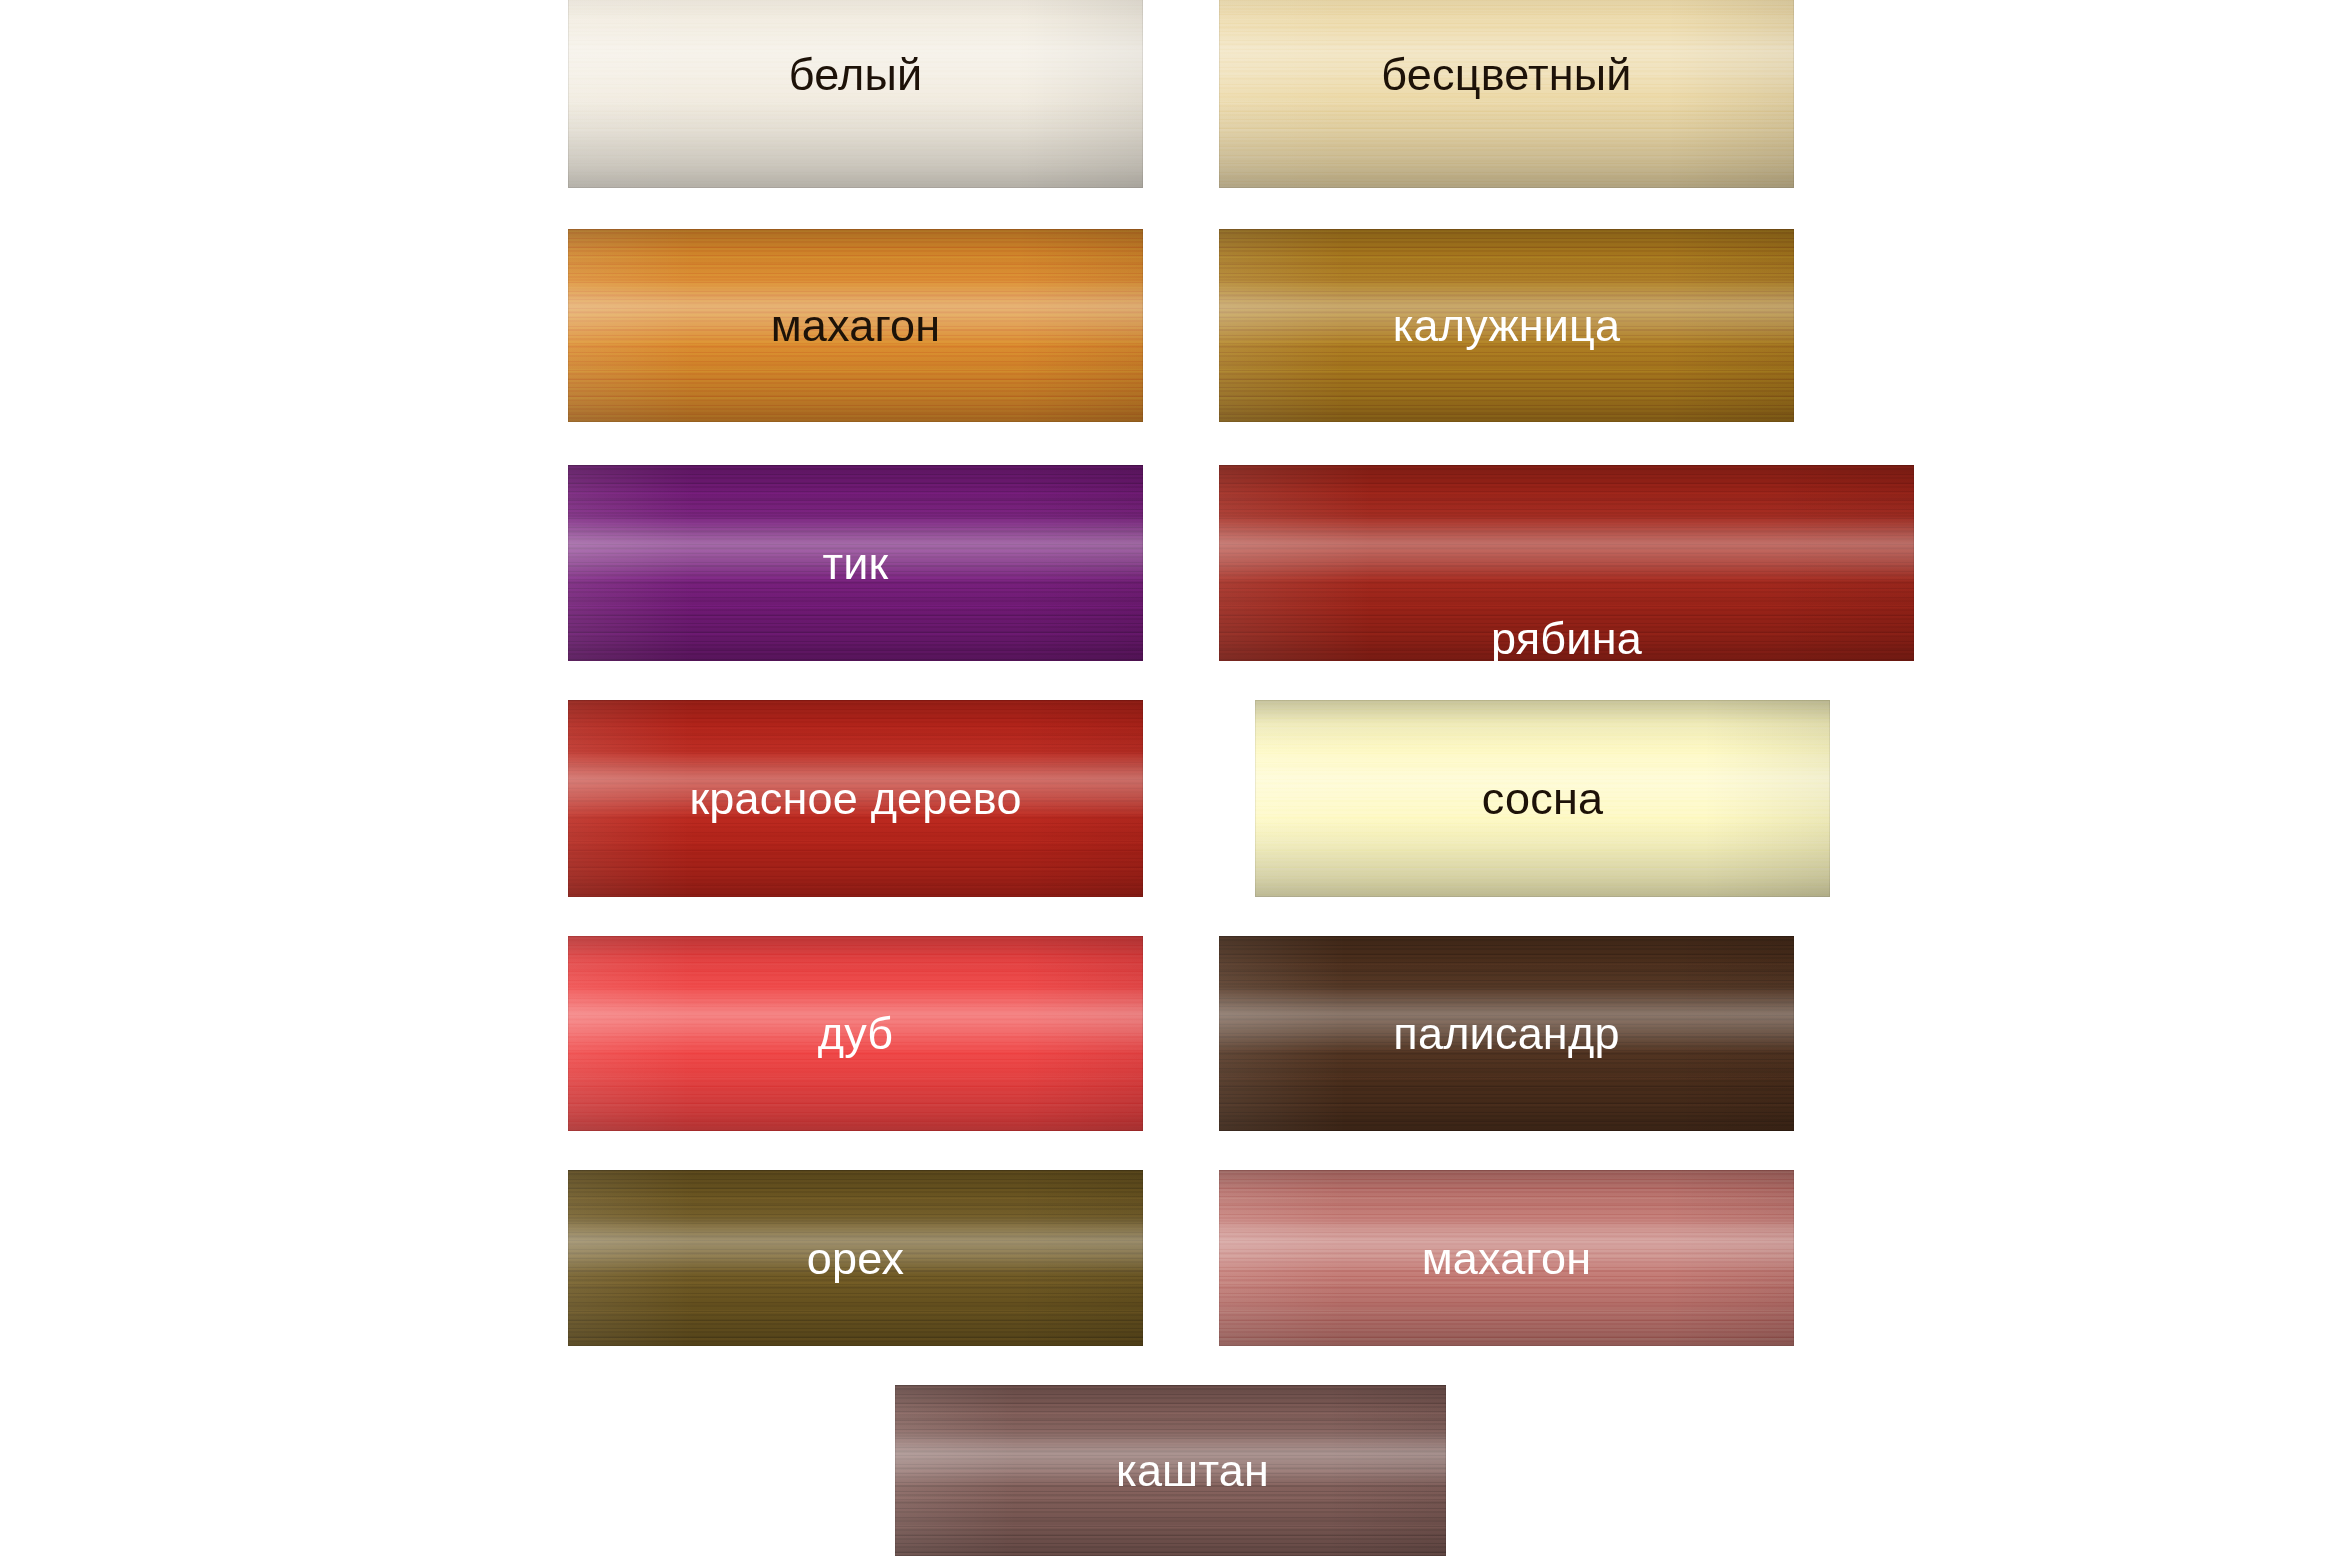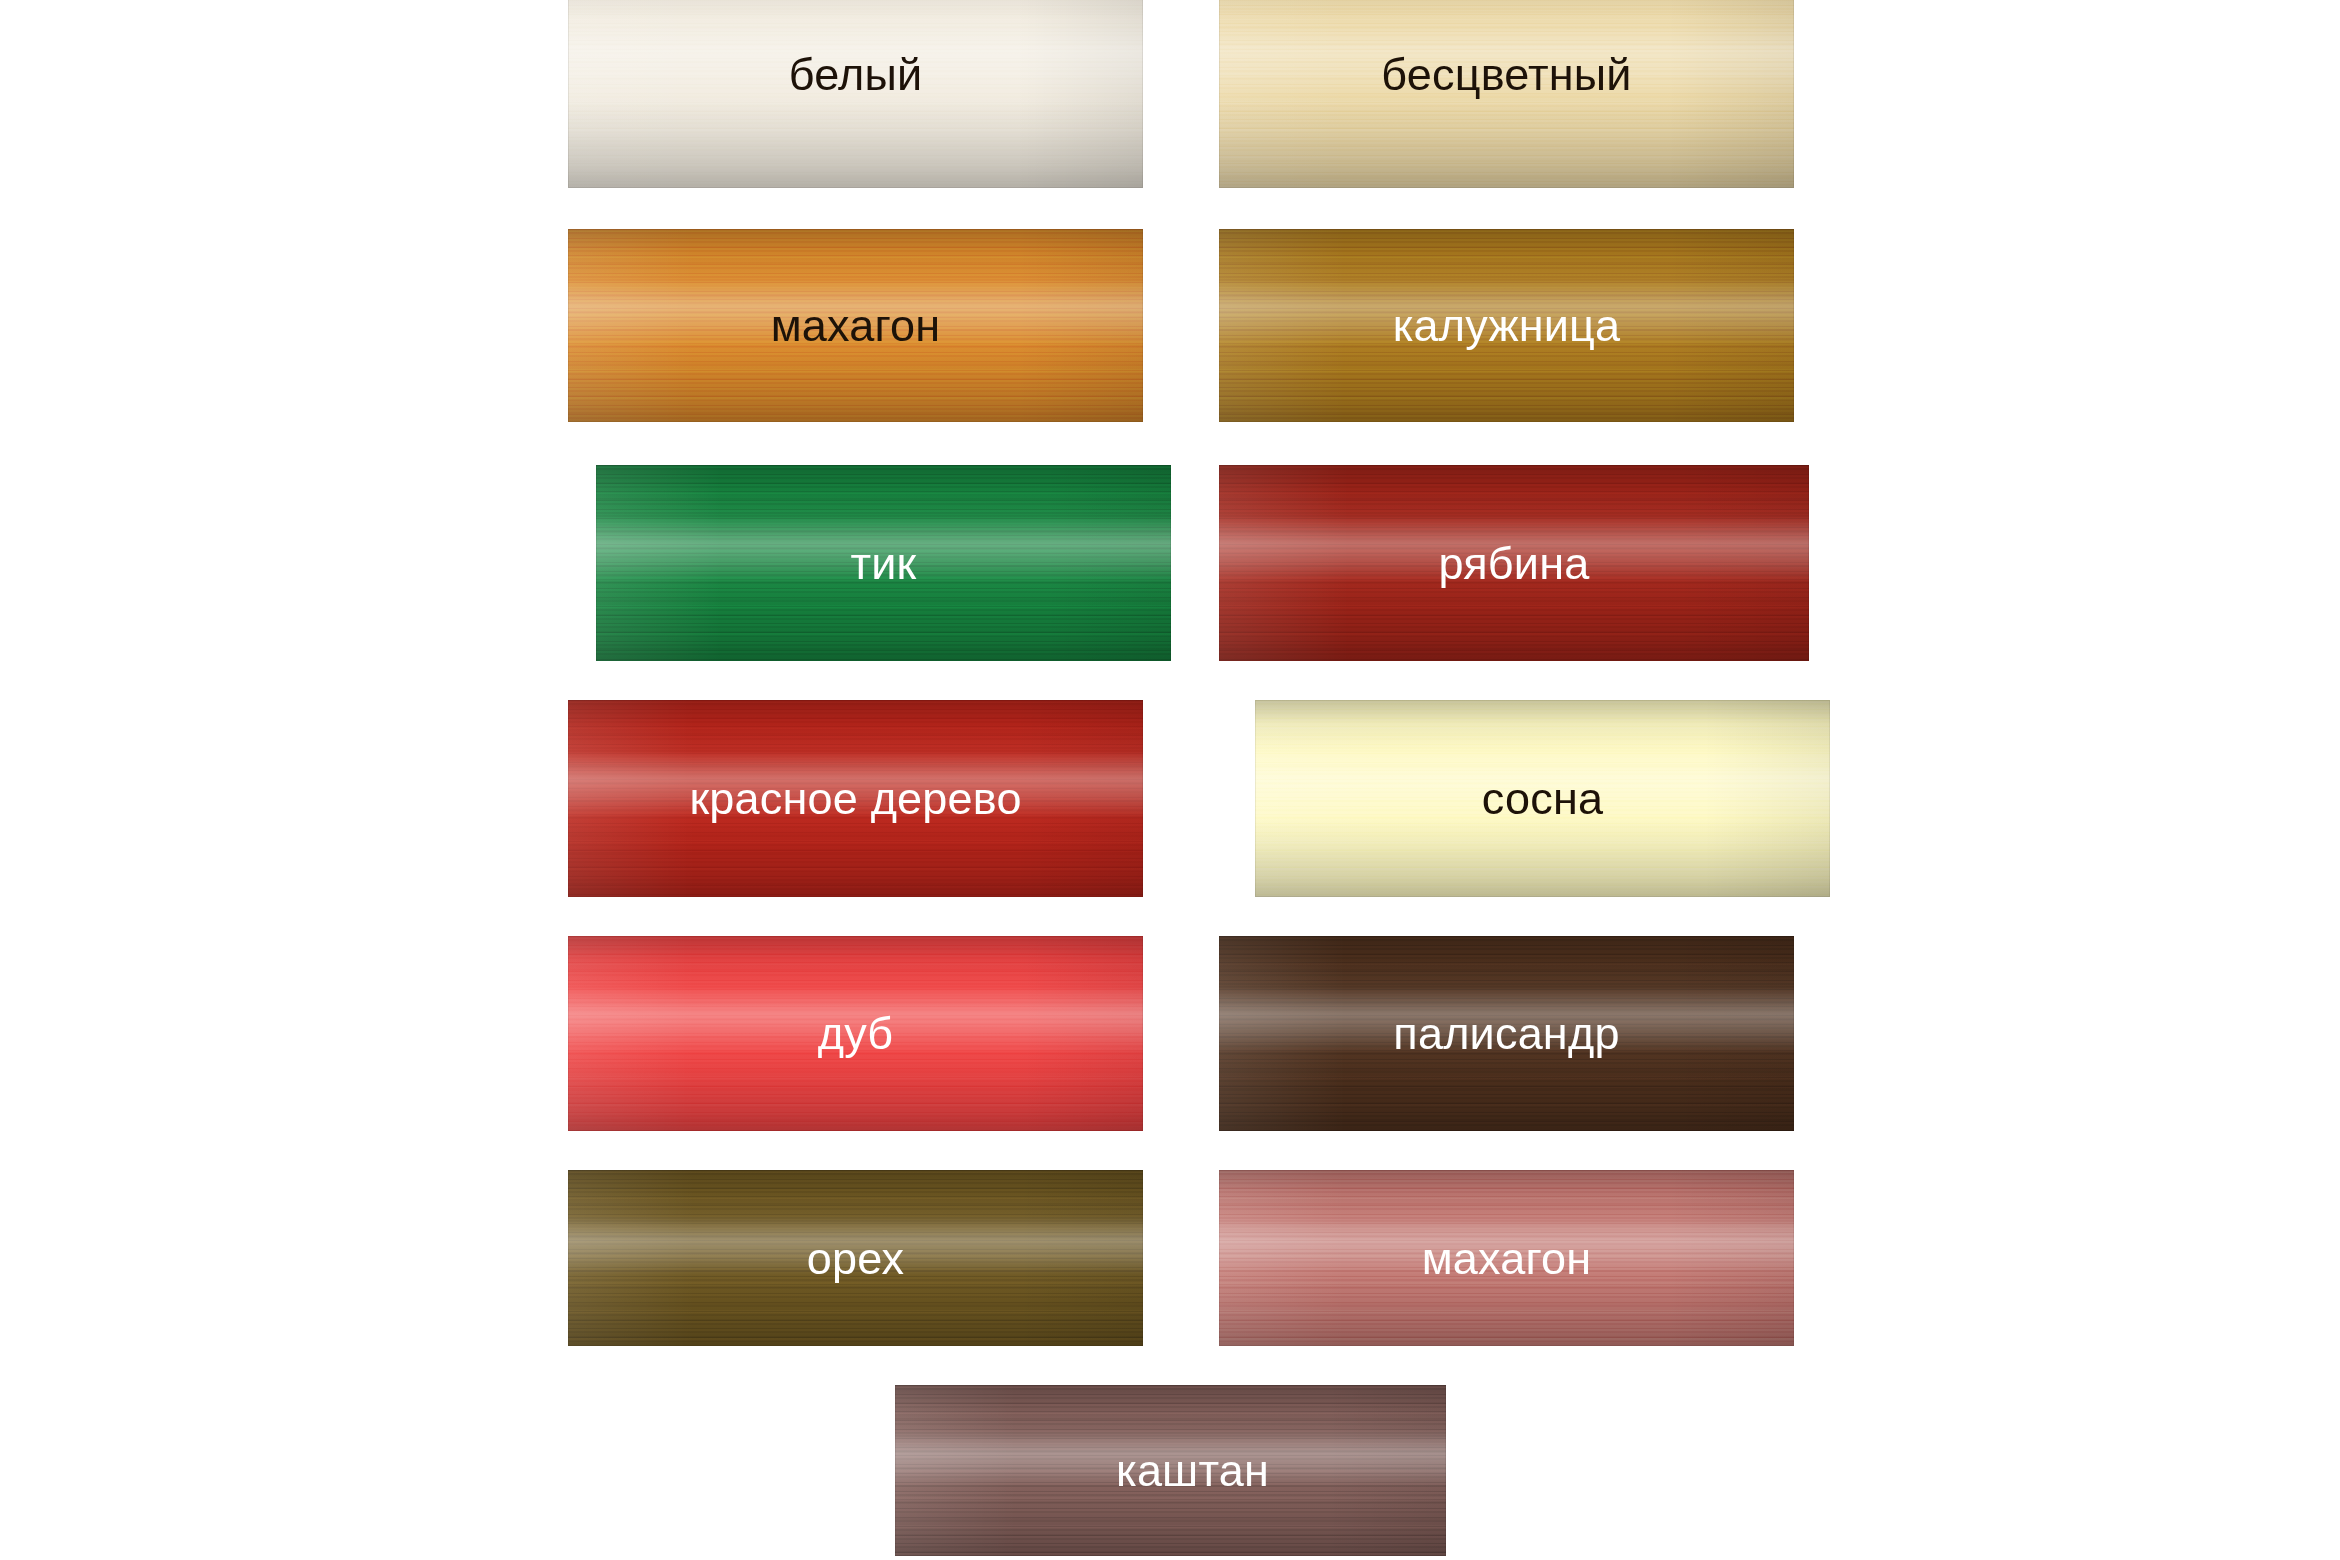--- a/index.html
+++ b/index.html
@@ -89,27 +89,27 @@
       <div class="sheen" style="background-image: linear-gradient(rgba(0, 0, 0, 0.22) 0%, rgba(0, 0, 0, 0.06) 12%, rgba(255, 255, 255, 0.04) 26%, rgba(255, 255, 255, 0.34) 40%, rgba(255, 255, 255, 0.2) 50%, rgba(255, 255, 255, 0.02) 60%, rgba(0, 0, 0, 0.06) 74%, rgba(0, 0, 0, 0.16) 90%, rgba(0, 0, 0, 0.26) 100%), linear-gradient(to right, rgba(255, 255, 255, 0.1) 0%, rgba(0, 0, 0, 0) 22%, rgba(0, 0, 0, 0) 78%, rgba(0, 0, 0, 0.07) 100%);"></div>
       <div class="edge"></div>
       <span class="label">махагон</span>
     </div>
     <div class="swatch light-text" style="background: rgb(169, 119, 29); left: 1219px; top: 229px; width: 575px; height: 193px;">
       <div class="grain" style="background-image: repeating-linear-gradient(rgba(0, 0, 0, 0.16) 0px, rgba(0, 0, 0, 0.16) 1px, rgba(255, 255, 255, 0.1) 1px, rgba(255, 255, 255, 0.1) 2.9px, rgba(0, 0, 0, 0.07) 2.9px, rgba(0, 0, 0, 0.07) 4.9px, rgba(255, 255, 255, 0.05) 4.9px, rgba(255, 255, 255, 0.05) 8.8px), repeating-linear-gradient(rgba(0, 0, 0, 0.13) 0px, rgba(0, 0, 0, 0.13) 2px, rgba(255, 255, 255, 0) 2px, rgba(255, 255, 255, 0) 16.6px), repeating-linear-gradient(rgba(255, 255, 255, 0.12) 0px, rgba(255, 255, 255, 0.12) 2.9px, rgba(0, 0, 0, 0) 2.9px, rgba(0, 0, 0, 0) 28px);"></div>
       <div class="sheen" style="background-image: linear-gradient(rgba(0, 0, 0, 0.22) 0%, rgba(0, 0, 0, 0.06) 12%, rgba(255, 255, 255, 0.04) 26%, rgba(255, 255, 255, 0.34) 40%, rgba(255, 255, 255, 0.2) 50%, rgba(255, 255, 255, 0.02) 60%, rgba(0, 0, 0, 0.06) 74%, rgba(0, 0, 0, 0.16) 90%, rgba(0, 0, 0, 0.26) 100%), linear-gradient(to right, rgba(255, 255, 255, 0.1) 0%, rgba(0, 0, 0, 0) 22%, rgba(0, 0, 0, 0) 78%, rgba(0, 0, 0, 0.07) 100%);"></div>
       <div class="edge"></div>
       <span class="label">калужница</span>
     </div>
-    <div class="swatch light-text" style="background: #15803d; left: 568px; top: 465px; width: 575px; height: 196px; margin-left: 28px;">
+    <div class="swatch light-text" style="background: #701a75; left: 568px; top: 465px; width: 575px; height: 196px;">
       <div class="grain" style="background-image: repeating-linear-gradient(rgba(0, 0, 0, 0.16) 0px, rgba(0, 0, 0, 0.16) 1px, rgba(255, 255, 255, 0.1) 1px, rgba(255, 255, 255, 0.1) 2.9px, rgba(0, 0, 0, 0.07) 2.9px, rgba(0, 0, 0, 0.07) 4.9px, rgba(255, 255, 255, 0.05) 4.9px, rgba(255, 255, 255, 0.05) 8.8px), repeating-linear-gradient(rgba(0, 0, 0, 0.13) 0px, rgba(0, 0, 0, 0.13) 2px, rgba(255, 255, 255, 0) 2px, rgba(255, 255, 255, 0) 16.6px), repeating-linear-gradient(rgba(255, 255, 255, 0.12) 0px, rgba(255, 255, 255, 0.12) 2.9px, rgba(0, 0, 0, 0) 2.9px, rgba(0, 0, 0, 0) 28px);"></div>
       <div class="sheen" style="background-image: linear-gradient(rgba(0, 0, 0, 0.22) 0%, rgba(0, 0, 0, 0.06) 12%, rgba(255, 255, 255, 0.04) 26%, rgba(255, 255, 255, 0.34) 40%, rgba(255, 255, 255, 0.2) 50%, rgba(255, 255, 255, 0.02) 60%, rgba(0, 0, 0, 0.06) 74%, rgba(0, 0, 0, 0.16) 90%, rgba(0, 0, 0, 0.26) 100%), linear-gradient(to right, rgba(255, 255, 255, 0.1) 0%, rgba(0, 0, 0, 0) 22%, rgba(0, 0, 0, 0) 78%, rgba(0, 0, 0, 0.07) 100%);"></div>
       <div class="edge"></div>
       <span class="label">тик</span>
     </div>
-    <div class="swatch light-text" style="background: rgb(157, 35, 24); left: 1219px; top: 465px; width: 590px; height: 196px;">
+    <div class="swatch light-text" style="background: rgb(157, 35, 24); left: 1219px; top: 465px; width: 695px; height: 196px; align-items: flex-end;">
       <div class="grain" style="background-image: repeating-linear-gradient(rgba(0, 0, 0, 0.16) 0px, rgba(0, 0, 0, 0.16) 1px, rgba(255, 255, 255, 0.1) 1px, rgba(255, 255, 255, 0.1) 2.9px, rgba(0, 0, 0, 0.07) 2.9px, rgba(0, 0, 0, 0.07) 4.9px, rgba(255, 255, 255, 0.05) 4.9px, rgba(255, 255, 255, 0.05) 8.8px), repeating-linear-gradient(rgba(0, 0, 0, 0.13) 0px, rgba(0, 0, 0, 0.13) 2px, rgba(255, 255, 255, 0) 2px, rgba(255, 255, 255, 0) 16.6px), repeating-linear-gradient(rgba(255, 255, 255, 0.12) 0px, rgba(255, 255, 255, 0.12) 2.9px, rgba(0, 0, 0, 0) 2.9px, rgba(0, 0, 0, 0) 28px);"></div>
       <div class="sheen" style="background-image: linear-gradient(rgba(0, 0, 0, 0.22) 0%, rgba(0, 0, 0, 0.06) 12%, rgba(255, 255, 255, 0.04) 26%, rgba(255, 255, 255, 0.34) 40%, rgba(255, 255, 255, 0.2) 50%, rgba(255, 255, 255, 0.02) 60%, rgba(0, 0, 0, 0.06) 74%, rgba(0, 0, 0, 0.16) 90%, rgba(0, 0, 0, 0.26) 100%), linear-gradient(to right, rgba(255, 255, 255, 0.1) 0%, rgba(0, 0, 0, 0) 22%, rgba(0, 0, 0, 0) 78%, rgba(0, 0, 0, 0.07) 100%);"></div>
       <div class="edge"></div>
       <span class="label">рябина</span>
     </div>
     <div class="swatch light-text" style="background: rgb(184, 36, 26); left: 568px; top: 700px; width: 575px; height: 197px;">
       <div class="grain" style="background-image: repeating-linear-gradient(rgba(0, 0, 0, 0.16) 0px, rgba(0, 0, 0, 0.16) 1px, rgba(255, 255, 255, 0.1) 1px, rgba(255, 255, 255, 0.1) 2.9px, rgba(0, 0, 0, 0.07) 2.9px, rgba(0, 0, 0, 0.07) 4.9px, rgba(255, 255, 255, 0.05) 4.9px, rgba(255, 255, 255, 0.05) 8.8px), repeating-linear-gradient(rgba(0, 0, 0, 0.13) 0px, rgba(0, 0, 0, 0.13) 2px, rgba(255, 255, 255, 0) 2px, rgba(255, 255, 255, 0) 16.6px), repeating-linear-gradient(rgba(255, 255, 255, 0.12) 0px, rgba(255, 255, 255, 0.12) 2.9px, rgba(0, 0, 0, 0) 2.9px, rgba(0, 0, 0, 0) 28px);"></div>
       <div class="sheen" style="background-image: linear-gradient(rgba(0, 0, 0, 0.22) 0%, rgba(0, 0, 0, 0.06) 12%, rgba(255, 255, 255, 0.04) 26%, rgba(255, 255, 255, 0.34) 40%, rgba(255, 255, 255, 0.2) 50%, rgba(255, 255, 255, 0.02) 60%, rgba(0, 0, 0, 0.06) 74%, rgba(0, 0, 0, 0.16) 90%, rgba(0, 0, 0, 0.26) 100%), linear-gradient(to right, rgba(255, 255, 255, 0.1) 0%, rgba(0, 0, 0, 0) 22%, rgba(0, 0, 0, 0) 78%, rgba(0, 0, 0, 0.07) 100%);"></div>
       <div class="edge"></div>
       <span class="label">красное дерево</span>

